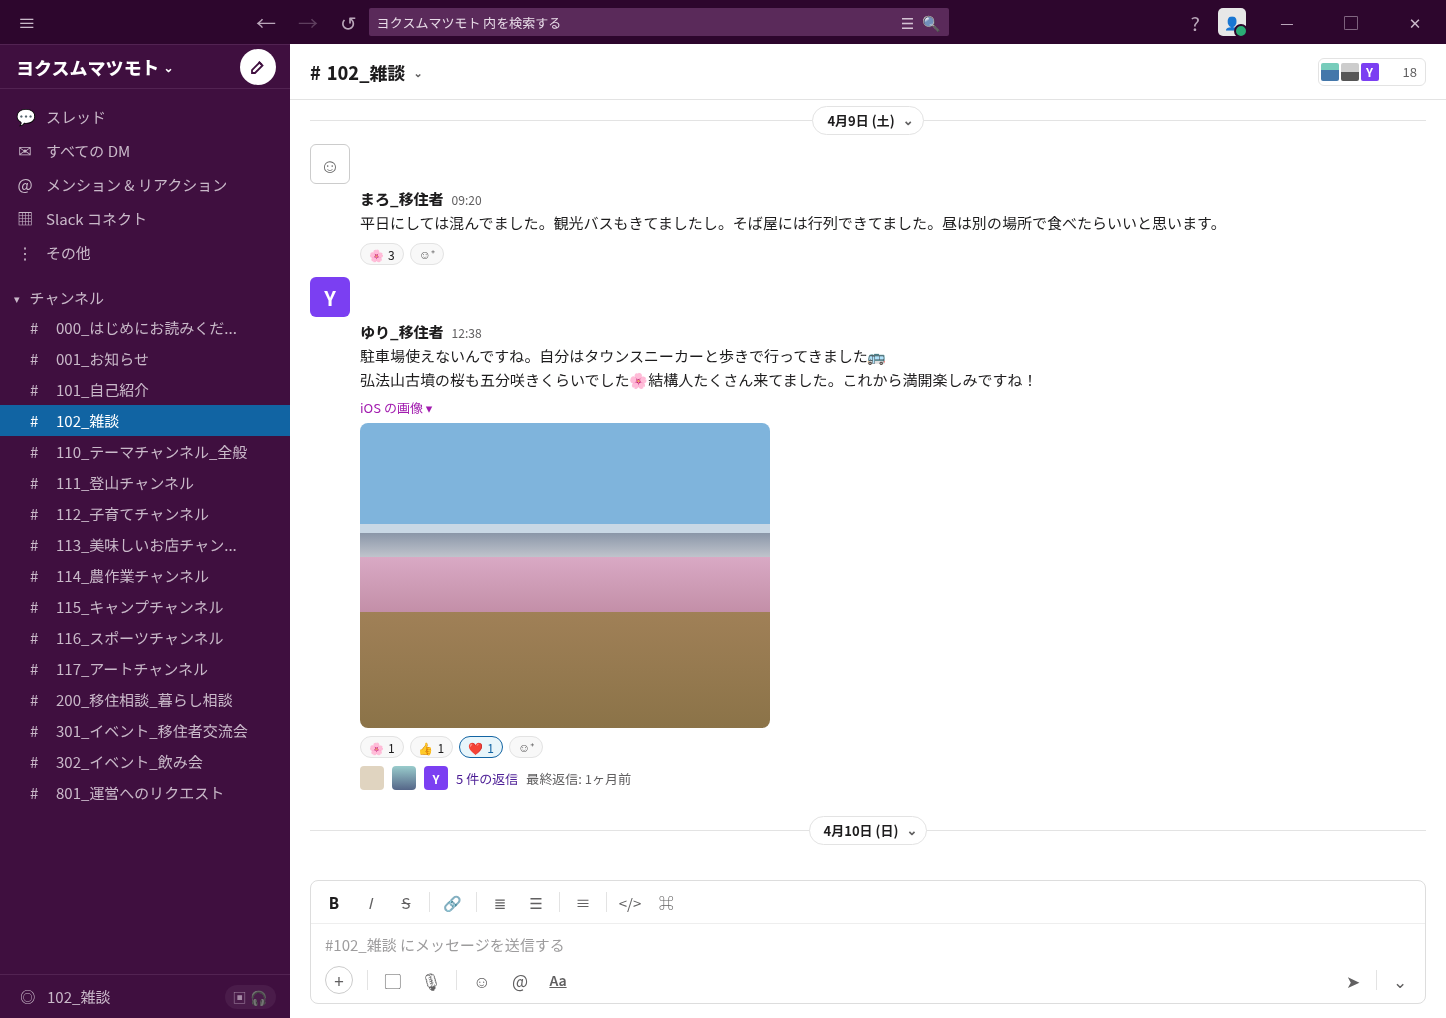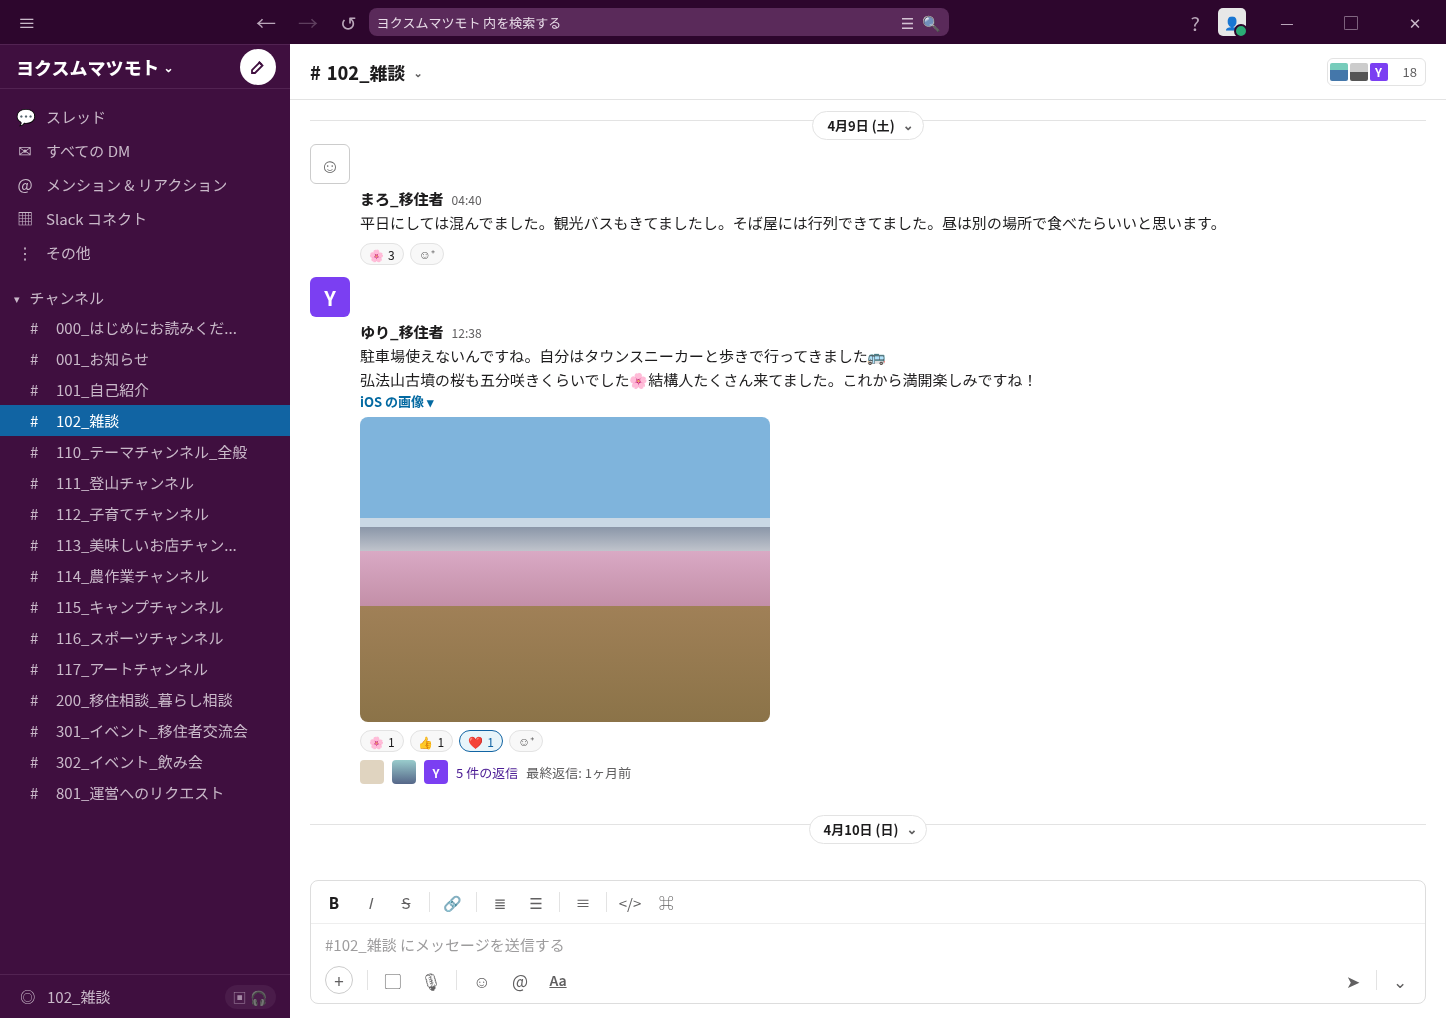--- a/index.html
+++ b/index.html
@@ -31,21 +31,21 @@
     padding-left: 18px;
   }
   .titlebar .hamburger { color: #c9b9c9; font-size: 18px; cursor: pointer; }
   .titlebar .nav { display: flex; align-items: center; gap: 22px; margin-left: -40px; }
   .nav-btn { color: #b9a6b9; font-size: 20px; cursor: pointer; }
   .nav-btn.dim { opacity: .35; }
   .search-wrap {
     flex: 0 0 580px;
     height: 28px;
     background: #5a2a5a;
-    border-radius: 8px;
+    border-radius: 2px;
     display: flex;
     align-items: center;
     padding: 4px 8px;
     gap: 8px;
     margin-left: 6px;
   }
   .search-wrap .text { color: #e8dce8; font-size: 13px; flex: 1; }
   .search-wrap .icon { color: #d4c3d4; font-size: 15px; cursor: pointer; }
   .titlebar .right {
     margin-left: auto;
@@ -138,25 +138,25 @@
   .members {
     margin-left:auto;
     display:flex; align-items:center;
     border:1px solid #e3e3e3; border-radius:6px; padding:2px 8px 2px 4px; gap:2px;
     cursor:pointer;
   }
   .mini-av { width:22px; height:22px; border-radius:4px; margin-left:-4px; border:2px solid #fff; }
   .mini-av.a { background:linear-gradient(180deg,#7cb 40%,#47a 40%); }
   .mini-av.b { background:linear-gradient(180deg,#ccc 50%,#555 50%); }
   .mini-av.c { background:#7b3ff2; color:#fff; font-size:12px; display:flex; align-items:center; justify-content:center; font-weight:700; }
-  .mcount { font-size:13px; color:#616061; margin-left:11px; }
+  .mcount { font-size:13px; color:#616061; margin-left:20px; }
 
   .messages { flex:1; overflow-y:auto; position:relative; padding:0 20px 10px 20px; }
   .date-divider {
-    display:flex; align-items:flex-end; justify-content:center;
+    display:flex; align-items:center; justify-content:center;
     position:relative; height:40px;
   }
   .date-divider::before {
     content:""; position:absolute; left:0; right:0; top:50%; height:1px; background:#e3e3e3;
   }
   .date-pill {
     position:relative; background:#fff; border:1px solid #e3e3e3; border-radius:24px;
     padding:4px 28px 4px 14px; font-size:13px; font-weight:700; cursor:pointer;
   }
   .date-pill::after { content:"⌄"; position:absolute; right:9px; top:3px; color:#616061; }
@@ -170,21 +170,21 @@
   .timestamp { font-size:12px; color:#616061; cursor:pointer; }
   .msg-text { font-size:15px; line-height:1.6; color:#1d1c1d; padding-top:2px; }
   .reactions { display:flex; gap:6px; margin-top:8px; }
   .react {
     display:flex; align-items:center; gap:4px;
     border:1px solid #e3e3e3; border-radius:12px;
     padding:1px 8px; font-size:12px; background:#f8f8f8; cursor:pointer;
   }
   .react.sel { border-color:#1264a3; background:#e8f5fa; color:#1264a3; }
   .react.add { color:#616061; }
-  .attach-label { font-size:13px; color:#0369a1; cursor:pointer;font-weight:bold; }
+  .attach-label { font-size:13px; color:#a21caf; margin-top:6px; cursor:pointer; }
   .attach-img {
     margin-top:6px; width:410px; height:305px; border-radius:8px; overflow:hidden;
     cursor:pointer; position:relative;
     background:
       linear-gradient(to bottom,
         #7fb4dc 0%, #7fb4dc 33%,
         #c9d8e5 33%, #c9d8e5 36%,
         #8a96a8 36%, #c0c4cc 44%,
         #d9a9c4 44%, #c38fa8 62%,
         #a08057 62%, #8b7348 100%);
@@ -383,21 +383,21 @@
     <div class="messages">
       <div class="date-divider">
         <div class="date-pill">4月9日 (土)</div>
       </div>
 
       <div class="msg">
         <div class="av draw">☺</div>
         <div class="msg-body">
           <div class="msg-head">
             <span class="username">まろ_移住者</span>
-            <span class="timestamp">04:40</span>
+            <span class="timestamp">09:20</span>
           </div>
           <div class="msg-text">平日にしては混んでました。観光バスもきてましたし。そば屋には行列できてました。昼は別の場所で食べたらいいと思います。</div>
           <div class="reactions">
             <span class="react">🌸 <span>3</span></span>
             <span class="react add">☺⁺</span>
           </div>
         </div>
       </div>
 
       <div class="msg">

